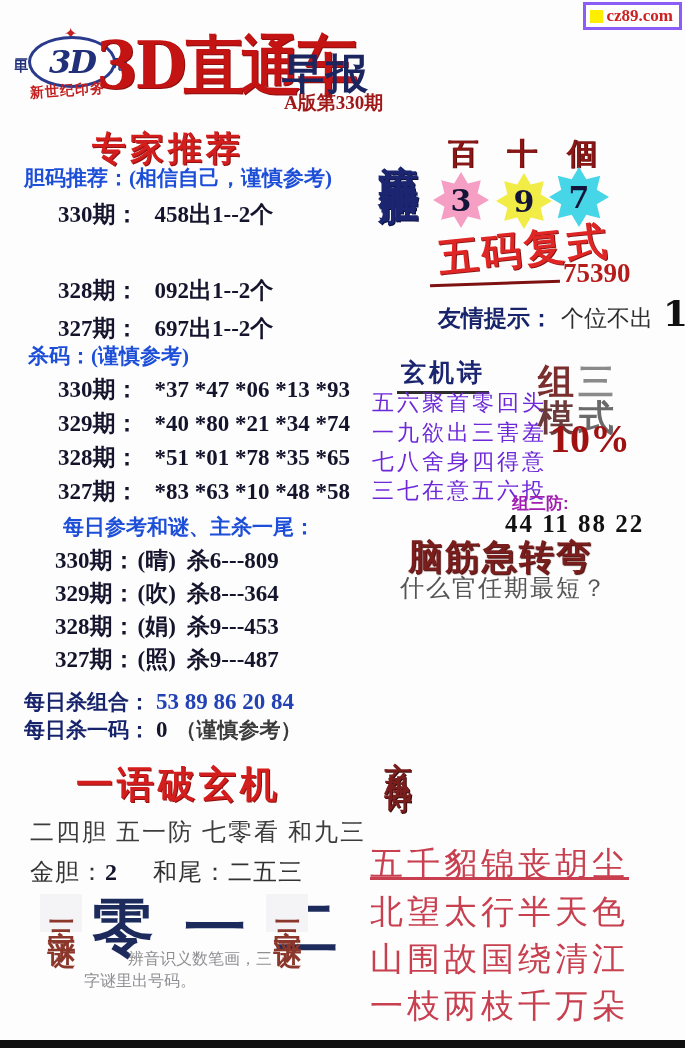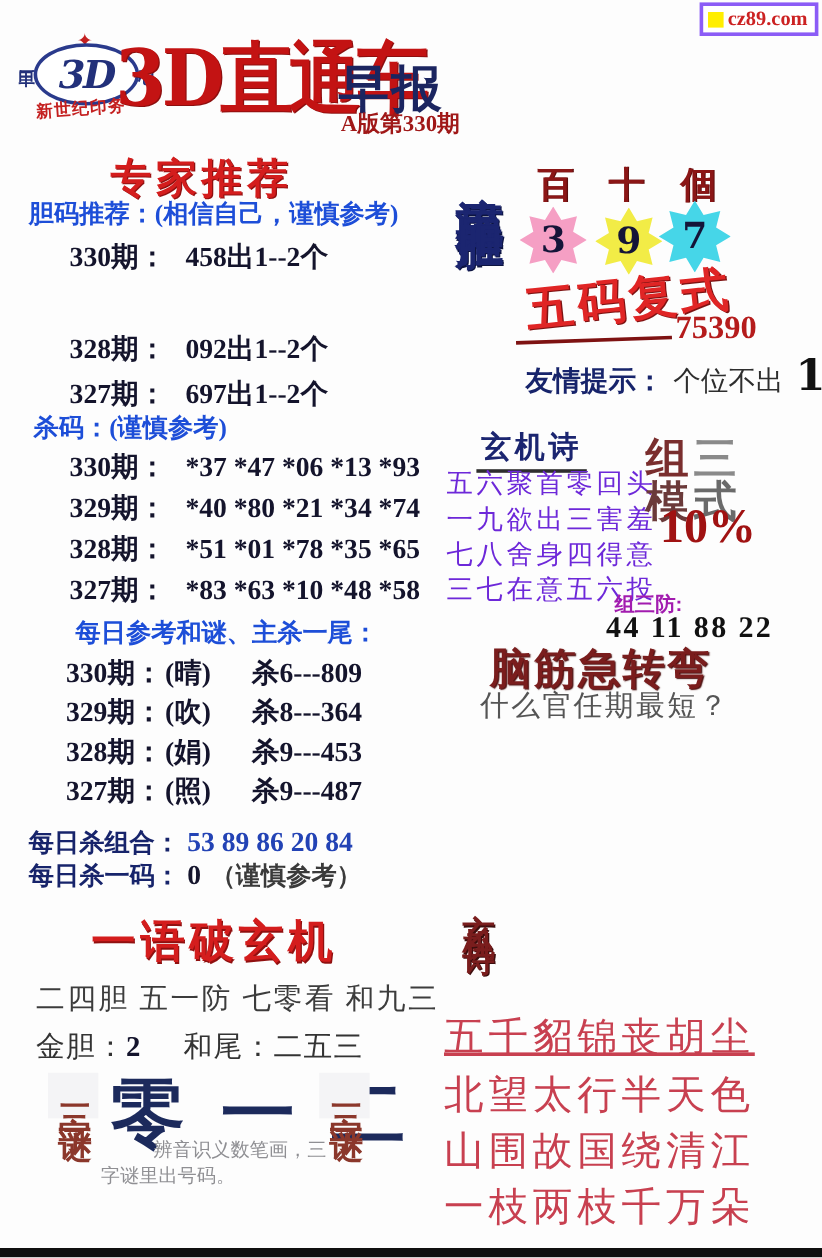--- a/index.html
+++ b/index.html
@@ -33,21 +33,21 @@
   .badge-sq { width:13px; height:13px; background:#ffee00; display:inline-block; }
   .badge-txt { font:bold 17px "Liberation Serif", serif; color:#cc2222; }
 
   
   .sec-title-red { font:bold 34px "DejaVu Serif", serif; color:#d41d1d; letter-spacing:4px;
     text-shadow:1px 1px 0 #901010; white-space:nowrap; }
   .hdr-navy { font:bold 21px "Liberation Serif", serif; color:#1d4ed8; white-space:nowrap; }
   .row { left:58px; font:bold 23px "Liberation Serif", serif; color:#14142c; white-space:nowrap; }
   .row .val { margin-left:16px; }
   .row .riddle { margin-left:2px; }
-  .row .kill { margin-left:34px; }
+  .row .kill { margin-left:11px; }
   .combo-line { left:24px; font:bold 21px "Liberation Serif", serif; color:#17246b; white-space:nowrap; }
   .combo-line .blue { color:#2343b5; font-size:23px; margin-left:6px; }
   .combo-line .dark { color:#14142c; font-size:23px; margin-left:6px; }
   .combo-line .note { color:#3a3a3a; font-weight:bold; margin-left:8px; }
 
   .yiyu-line { font:24px "Liberation Serif", serif; color:#3c3c3c; white-space:nowrap; letter-spacing:2px; }
   .gold-line { font:24px "Liberation Serif", serif; color:#333; white-space:nowrap; letter-spacing:1px; }
   .gold-line b { color:#14142c; }
 
   .szm-label { font:bold 28px "Liberation Serif", serif; color:#8b372b; letter-spacing:10px; background:#f4f4f6; padding:4px 2px; }

